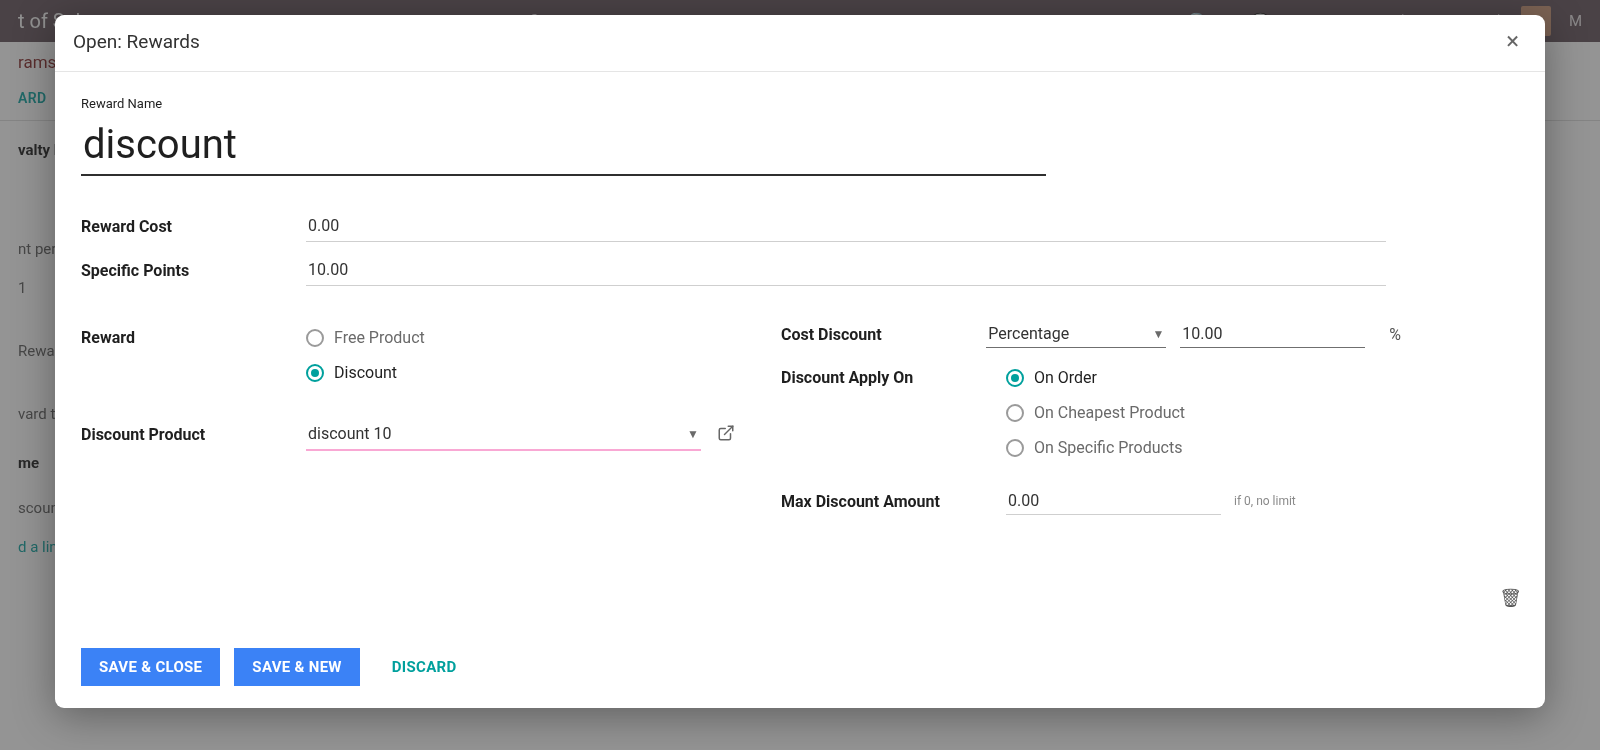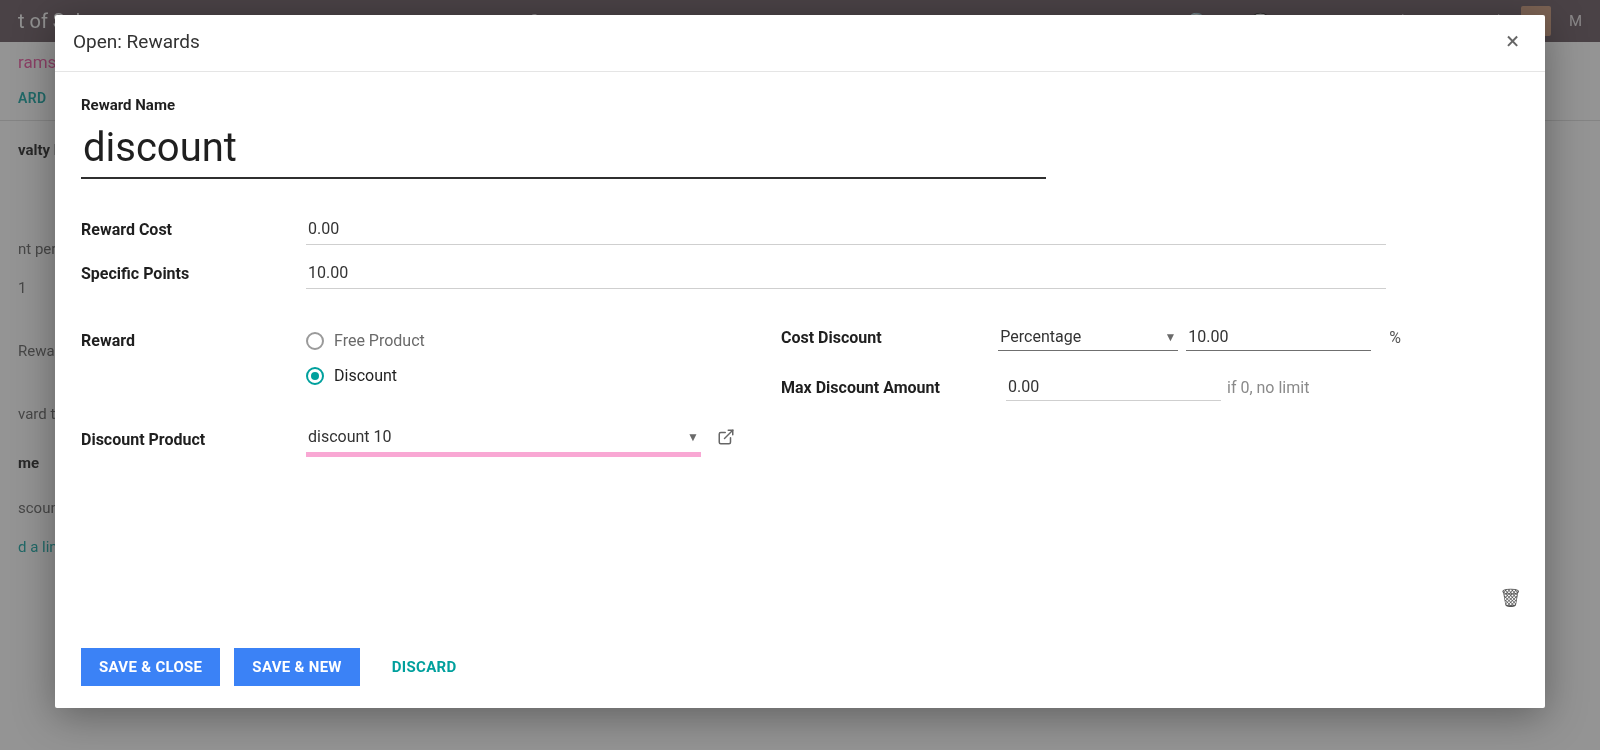--- a/index.html
+++ b/index.html
@@ -10,43 +10,43 @@
 .bg-topbar{height:42px;background:#5b4b53;color:#fff;display:flex;align-items:center;padding:0 18px;font-size:16px}
 .bg-topbar .brand{font-weight:400;font-size:20px;opacity:.95;margin-right:40px;white-space:nowrap}
 .bg-topbar .menu{display:flex;gap:28px;color:#e6e0e3}
 .bg-topbar .menu span{opacity:.9}
 .bg-topbar .flex{flex:1}
 .bg-topbar .right{display:flex;align-items:center;gap:18px;color:#e6e0e3;font-size:15px}
 .bg-topbar .badge{background:#00a09d;color:#fff;border-radius:3px;padding:0 5px;font-size:12px;margin-left:3px}
 .bg-topbar .avatar{width:30px;height:30px;border-radius:2px;background:#c89070}
 .bg-body{background:#fff;height:calc(100% - 42px);padding-top:0}
 .bg-body .crumb{padding:10px 18px;font-size:17px}
-.bg-body .crumb .link{color:#ec4899}
+.bg-body .crumb .link{color:#7f1d1d}
 .bg-body .tabbtn{padding:8px 18px;color:#00a09d;font-weight:600;font-size:14px;letter-spacing:.4px}
 .bg-body .sep{border-top:1px solid #dcdcdc;margin-top:6px}
 .bg-body .side-labels{padding:10px 18px;color:#555;line-height:2.6;font-size:15px}
 .bg-body .side-labels b{color:#111}
 
 
 .scrim{position:absolute;inset:0;background:rgba(60,60,60,.55)}
 
 
-.modal{position:absolute;left:55px;right:55px;top:15px;bottom:42px;background:#fff;border-radius:2px;box-shadow:0 8px 40px rgba(0,0,0,.35);display:flex;flex-direction:column}
+.modal{position:absolute;left:55px;right:55px;top:15px;bottom:42px;background:#fff;border-radius:9px;box-shadow:0 8px 40px rgba(0,0,0,.35);display:flex;flex-direction:column}
 .modal-header{display:flex;align-items:center;justify-content:space-between;padding:14px 22px 18px 18px;border-bottom:1px solid #e5e5e5}
 .modal-title{font-size:19px;color:#333}
 .modal-close{font-size:24px;color:#666;cursor:pointer;line-height:1;padding:0 4px}
 .modal-body{flex:1;overflow:auto;padding:24px 38px 10px 26px;position:relative}
 .modal-footer{padding:14px 18px 22px 26px;display:flex;gap:14px;align-items:center}
 
 .btn{border:none;padding:10px 18px;font-size:15px;font-weight:700;letter-spacing:.3px;cursor:pointer}
 .btn-primary{background:#3b82f6;color:#fff}
 .btn-link{background:transparent;color:#00a09d}
 
 
-.fld-label{font-size:15px;font-weight:700;color:#1f1f1f}
+.fld-label{font-size:13px;font-weight:400;color:#1f1f1f}
 .reward-name-wrap{margin-bottom:28px}
 .reward-name{width:965px;font-size:40px;font-weight:400;color:#1f1f1f;border:none;border-bottom:2px solid #2f2f2f;padding:4px 2px 6px 2px;outline:none;background:transparent;margin-top:6px}
 
 .two-col{display:flex;gap:0}
 .colL{width:700px}
 .colR{flex:1;padding-left:0;max-width:620px}
 
 .row{display:flex;align-items:center;padding:6px 0}
 .row .lab{width:225px;font-size:16px;font-weight:700;color:#1f1f1f}
 .row .val{flex:1}
@@ -56,28 +56,28 @@
 
 
 .radio{display:flex;align-items:center;gap:10px;padding:8px 0;color:#6a6a6a;font-size:16px;cursor:pointer}
 .radio .dot{width:18px;height:18px;border:2px solid #9a9a9a;border-radius:50%;display:inline-flex;align-items:center;justify-content:center}
 .radio.selected .dot{border-color:#00a09d}
 .radio.selected .dot::after{content:"";width:8px;height:8px;border-radius:50%;background:#00a09d}
 .radio.selected{color:#1f1f1f}
 
 
 .select-wrap{display:flex;align-items:center;gap:16px}
-.select{display:flex;align-items:center;justify-content:space-between;border-bottom:5px solid #f9a8d4;padding:6px 2px;width:395px;color:#333;font-size:16px;cursor:pointer}
+.select{display:flex;align-items:center;justify-content:space-between;border-bottom:2px solid #f9a8d4;padding:6px 2px;width:395px;color:#333;font-size:16px;cursor:pointer}
 .caret{color:#6a6a6a;font-size:12px}
 .ext-icon{color:#666;font-size:18px;cursor:pointer}
 .small-select{display:flex;align-items:center;justify-content:space-between;border-bottom:1px solid #6f6f6f;padding:4px 2px;width:180px;color:#333;font-size:16px;cursor:pointer}
 .small-input{border:none;border-bottom:1px solid #6f6f6f;padding:4px 2px;width:185px;font-size:16px;color:#333;outline:none;background:transparent}
 .unit{color:#555;font-size:16px;margin-left:10px}
 
-.hint{color:#8a8a8a;font-size:16px;margin-left:6px}
+.hint{color:#8a8a8a;font-size:12px;margin-left:13px}
 
 
 .modal-body::-webkit-scrollbar{width:16px}
 .modal-body::-webkit-scrollbar-track{background:#f2f2f2}
 .modal-body::-webkit-scrollbar-thumb{background:#c0c0c0}
 
 
 .cut{overflow:hidden;white-space:nowrap}
 </style>
 </head>
@@ -180,30 +180,47 @@
                   </svg>
               </span>
             </div>
           </div>
         </div>
       </div>
 
       <div class="colR">
         <div class="row">
           <div class="lab" style="width:225px">Cost Discount</div>
-          <div class="val" style="display:flex;align-items:center;gap:8px">
+          <div class="val" style="display:flex;align-items:center;gap:14px">
             <div class="small-select">
               <span>Percentage</span>
               <span class="caret">▼</span>
             </div>
             <input class="small-input" value="10.00" style="">
             <span class="unit">%</span>
           </div>
         </div>
 
+        <div class="row" style="align-items:flex-start">
+          <div class="lab" style="width:225px;padding-top:8px">Discount Apply On</div>
+          <div class="val">
+            <div class="radio selected">
+              <span class="dot"></span>
+              <span>On Order</span>
+            </div>
+            <div class="radio">
+              <span class="dot"></span>
+              <span>On Cheapest Product</span>
+            </div>
+            <div class="radio">
+              <span class="dot"></span>
+              <span>On Specific Products</span>
+            </div>
+          </div>
+        </div>
 
         <div class="row" style="margin-top:10px">
           <div class="lab" style="width:225px">Max Discount Amount</div>
           <div class="val" style="display:flex;align-items:center">
             <input class="small-input" style="width: 215px; border-bottom-color: rgb(207, 207, 207);" value="0.00">
             <span class="hint">if 0, no limit</span>
           </div>
         </div>
       </div>
     </div>

